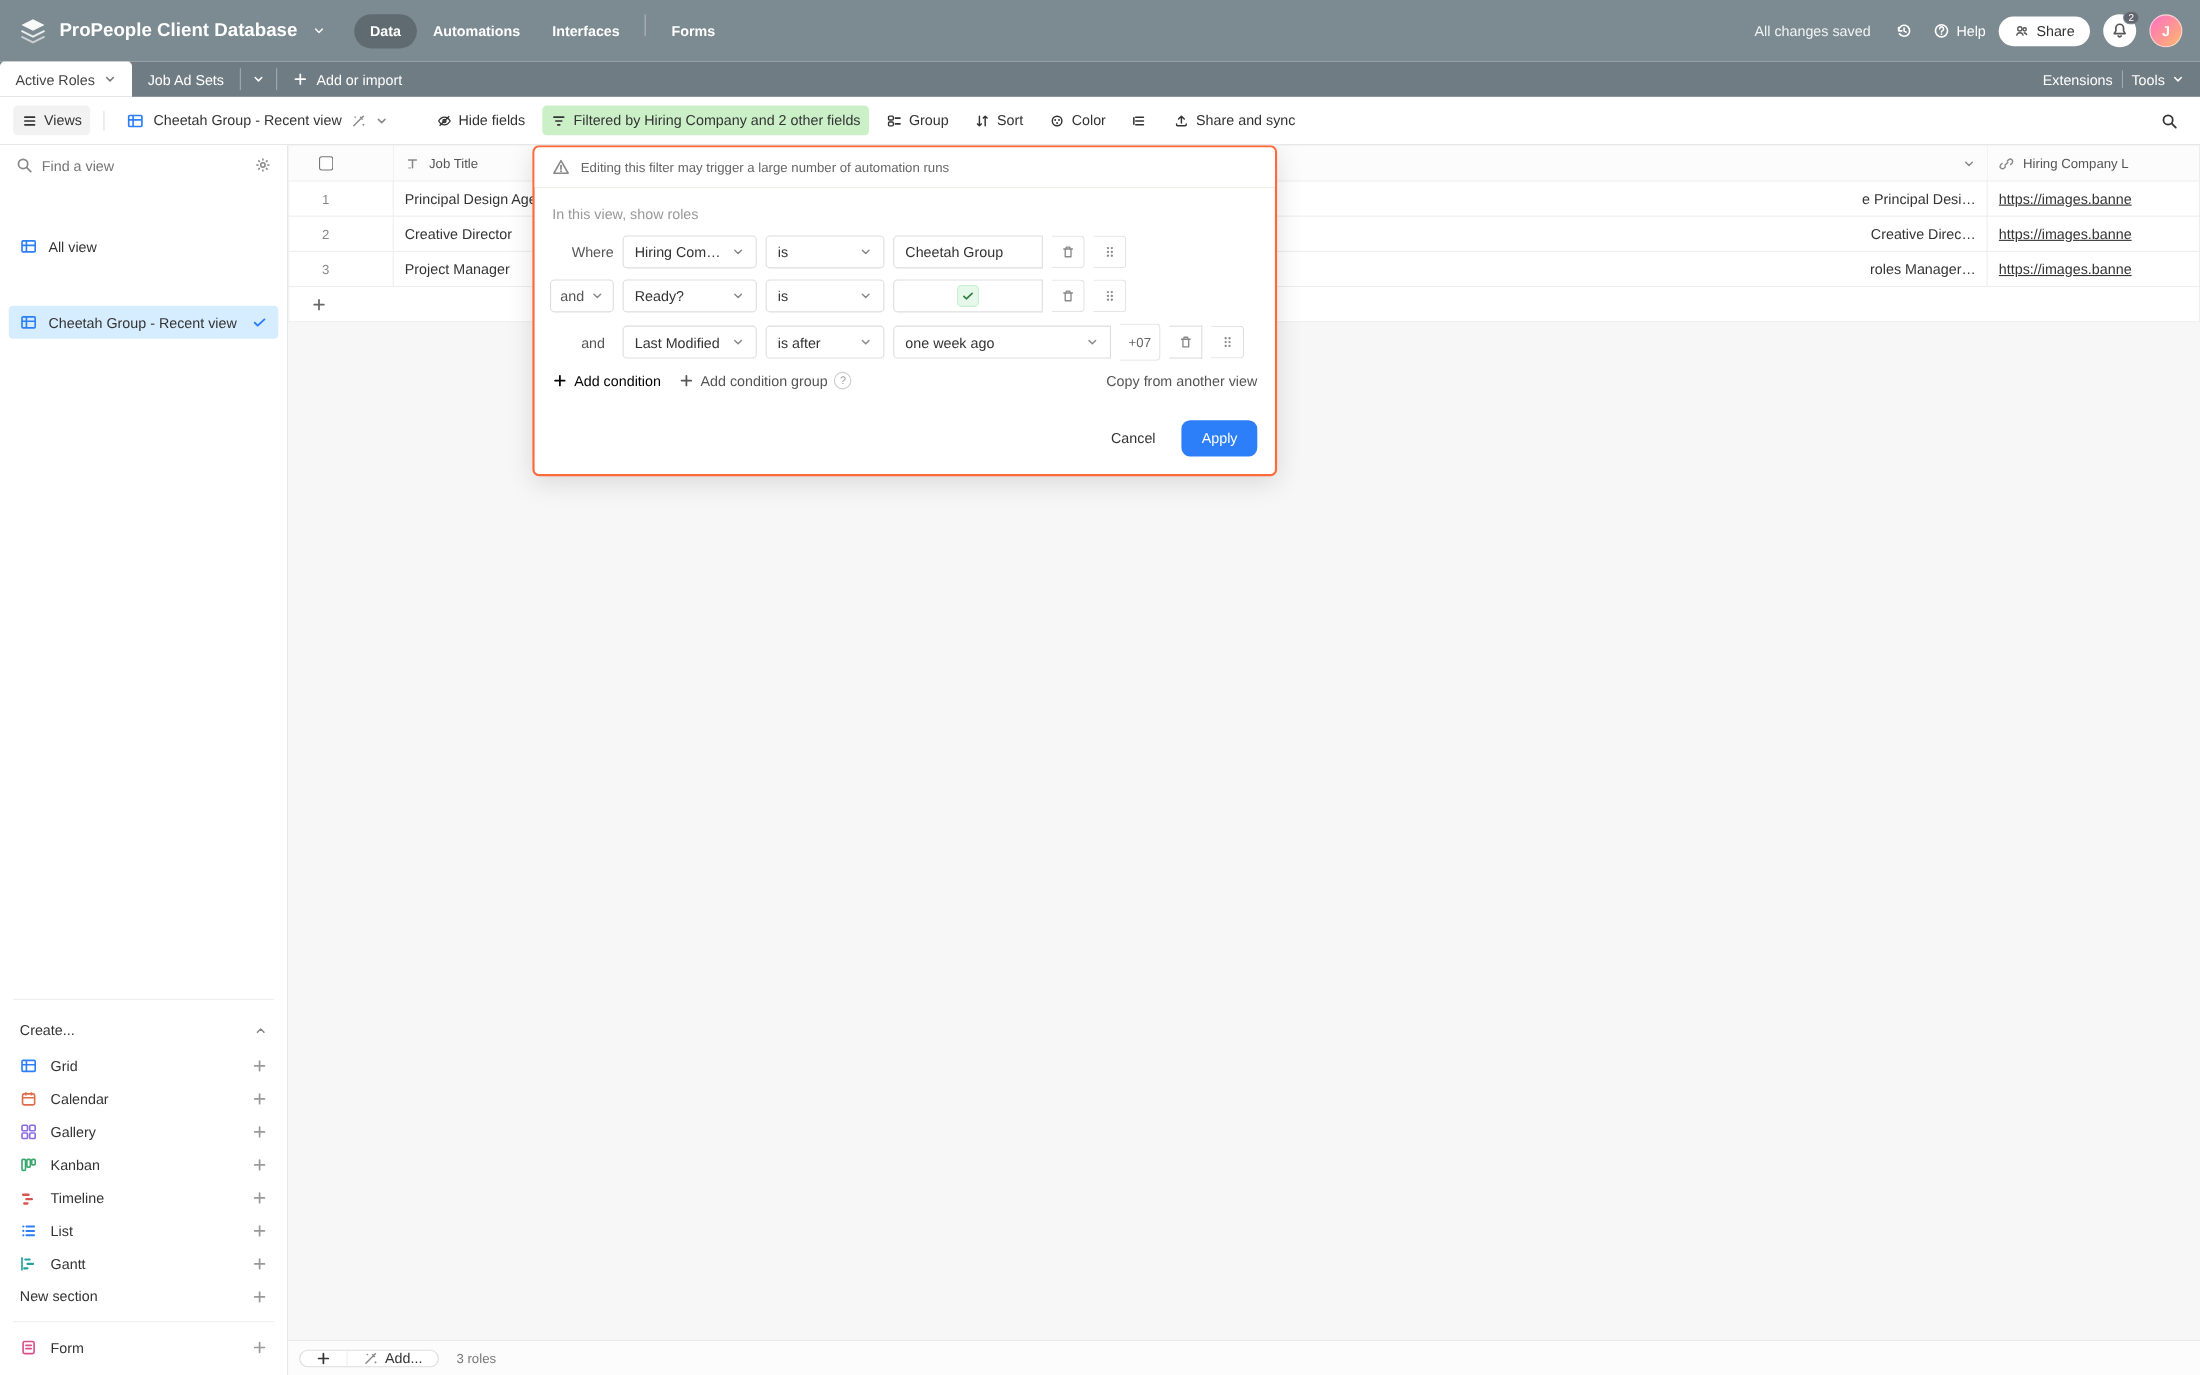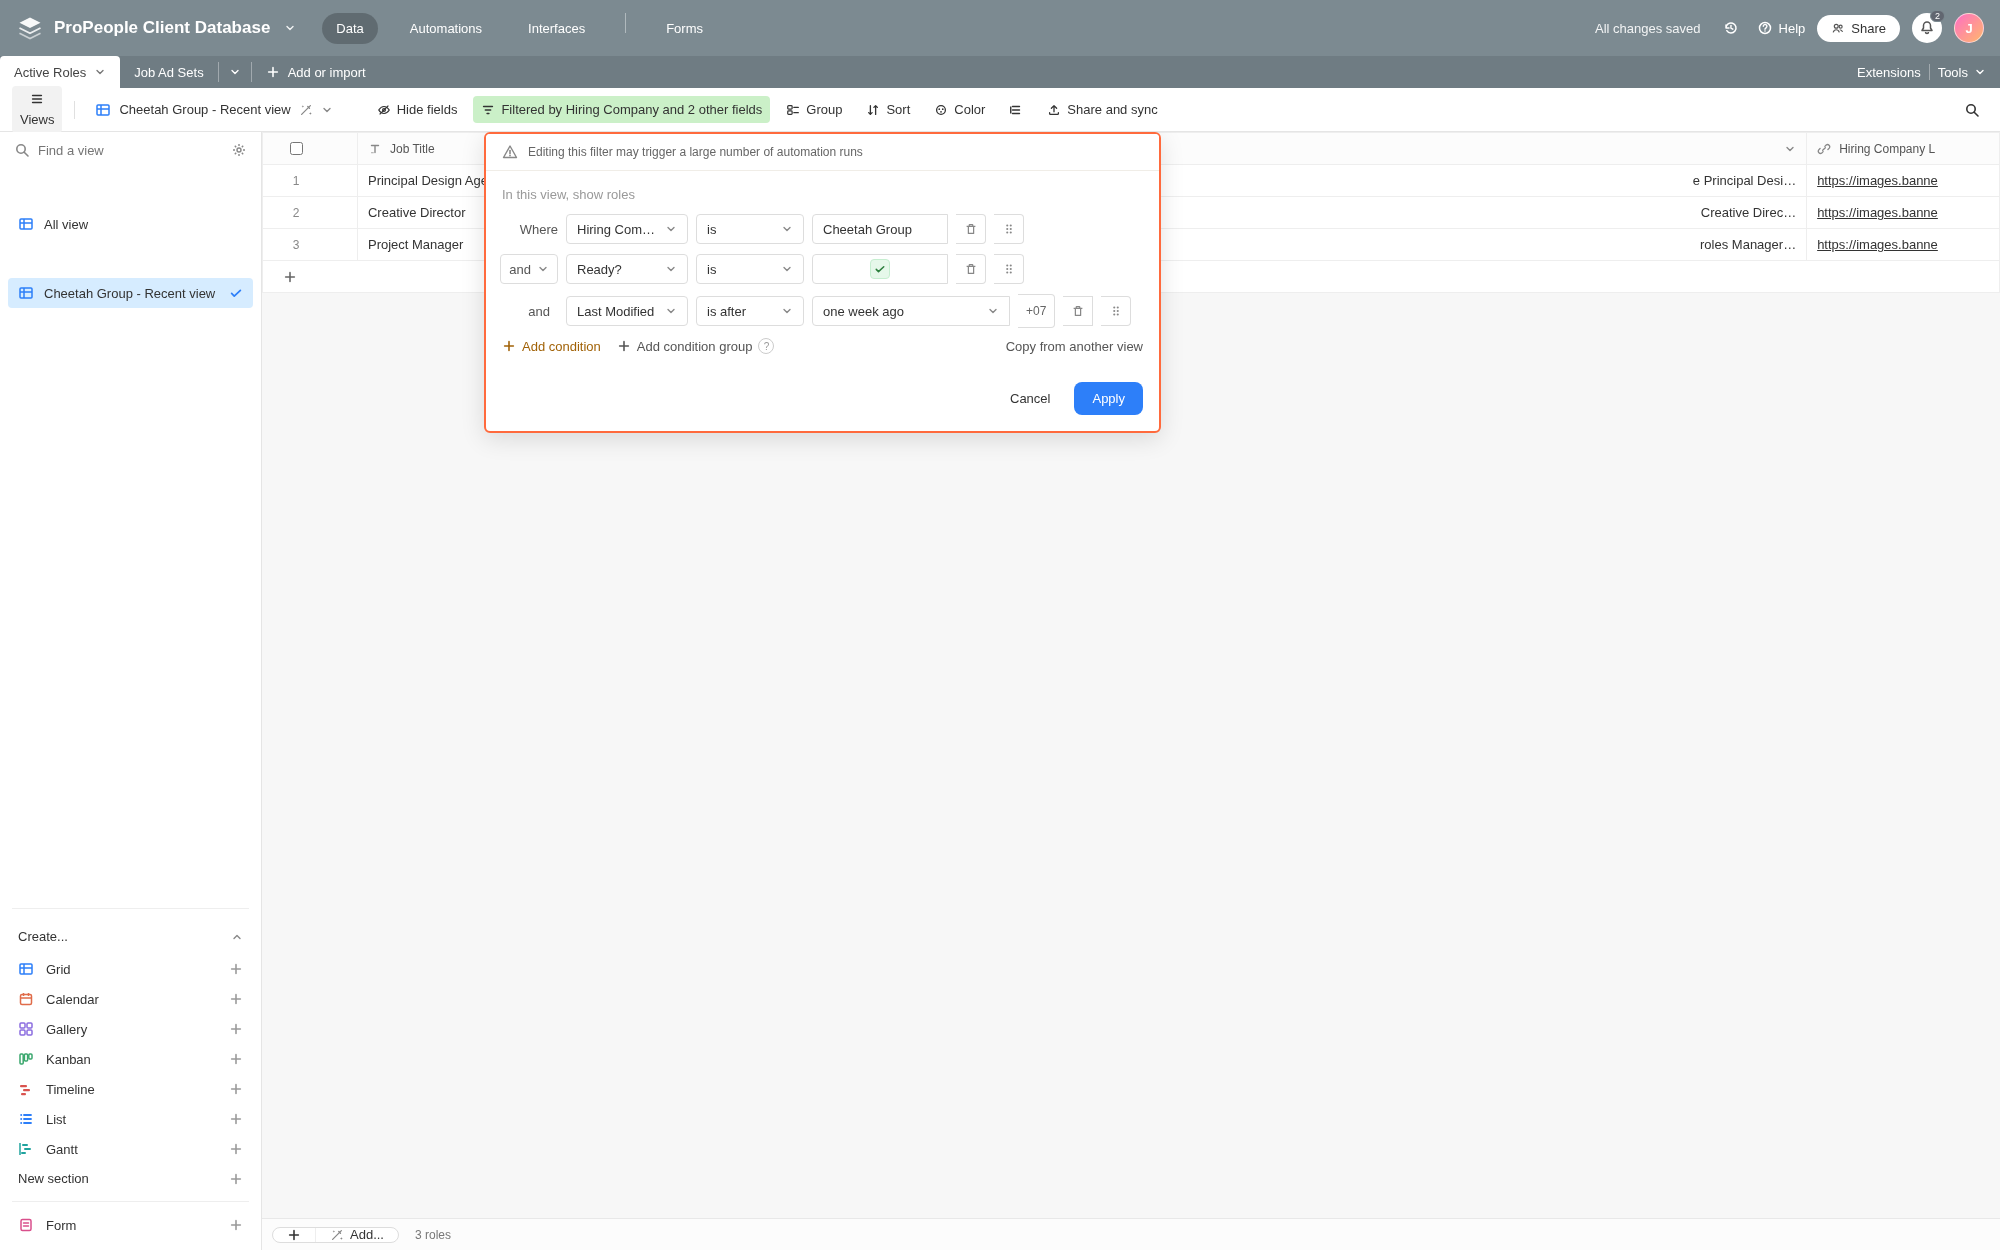--- a/index.html
+++ b/index.html
@@ -4,21 +4,21 @@
 <style>
 * { box-sizing: border-box; margin: 0; padding: 0; }
 body { font-family: -apple-system, BlinkMacSystemFont, "Segoe UI", Helvetica, Arial, sans-serif; font-size: 13px; color: #333; background: #fff; overflow: hidden; }
 svg { display: block; }
 
 
 .topbar { height: 56px; background: #7c8a91; display: flex; align-items: center; padding: 0 16px; color: #fff; gap: 10px; }
 .logo { width: 28px; height: 28px; }
 .base-name { font-size: 17px; font-weight: 600; margin-right: 4px; }
 .topbar .chev { opacity: .9; }
-.topnav { display: flex; gap: 18px; margin-left: 16px; }
+.topnav { display: flex; gap: 1px; margin-left: 16px; font-weight: bold; }
 .topnav .tab { padding: 8px 14px; border-radius: 20px; cursor: pointer; }
 .topnav .tab.active { background: rgba(0,0,0,.22); }
 .topnav .divider { width: 1px; height: 20px; background: rgba(255,255,255,.4); margin: 0 8px; }
 .topbar-right { margin-left: auto; display: flex; align-items: center; gap: 12px; }
 .saved { opacity: .9; margin-right: 4px; }
 .icon-btn { padding: 6px; border-radius: 50%; cursor: pointer; display:flex; align-items:center; justify-content:center; }
 .help-btn { display: flex; align-items: center; gap: 6px; cursor: pointer; }
 .share-btn { background: #fff; color: #333; border-radius: 20px; padding: 6px 14px; display:flex; align-items:center; gap:6px; font-weight:500; cursor:pointer; }
 .bell-wrap { position: relative; background: #fff; border-radius: 50%; width: 30px; height: 30px; display:flex; align-items:center; justify-content:center; }
 .badge { position: absolute; top: -3px; right: -3px; background: #616670; color:#fff; border-radius: 8px; font-size: 9px; padding: 0 4px; border:1.5px solid #7c8a91; }
@@ -30,21 +30,21 @@
 .tabrow .table-tab2 { display:flex; align-items:center; gap:8px; padding:16px 14px; cursor:pointer; }
 .tabrow .sep { width:1px; background: rgba(255,255,255,.35); margin:6px 0; }
 .tabrow .add { display:flex; align-items:center; gap:8px; padding:0 14px; cursor:pointer; }
 .tabrow-right { margin-left:auto; display:flex; align-items:center; gap:8px; padding:0 14px; }
 .tabrow-right .sep2 { width:1px; height:16px; background: rgba(255,255,255,.35); }
 .tabrow-right .tool { display:flex; align-items:center; gap:6px; cursor:pointer; }
 
 
 .toolbar { height: 44px; border-bottom: 1px solid #e5e5e5; display:flex; align-items:center; padding:0 12px; gap:8px; position:relative; }
 .tool-chip { display:flex; align-items:center; gap:6px; padding:6px 8px; border-radius:4px; cursor:pointer; }
-.views-btn { background:#f2f2f2;flex-direction:column; }
+.views-btn { background:#f2f2f2; }
 .vsep { width:1px; height:18px; background:#e0e0e0; margin:0 4px; }
 .view-name-chip { display:flex; align-items:center; gap:8px; padding:6px 8px; border-radius:4px; cursor:pointer; }
 .filter-active { background:#cbf0c8; }
 .toolbar-spacer { flex:1; }
 .search-circle { margin-left:auto; }
 
 
 .main { display:flex; height: calc(100vh - 56px - 32px - 44px); position:relative; }
 
 
@@ -92,21 +92,21 @@
 .fp-left { width:56px; display:flex; justify-content:flex-end; color:#555; }
 .fp-left .sel { border:1px solid #ddd; border-radius:4px; padding:6px 8px; display:flex; align-items:center; gap:6px; cursor:pointer; background:#fff; }
 .sel { border:1px solid #ddd; border-radius:4px; padding:6px 10px; display:flex; align-items:center; gap:8px; cursor:pointer; background:#fff; height:30px; }
 .sel .lab { flex:1; white-space:nowrap; overflow:hidden; text-overflow:ellipsis; }
 .sel.small { padding:6px 8px; }
 .sq { width:30px; height:30px; border:1px solid #ddd; border-radius:4px; display:flex; align-items:center; justify-content:center; cursor:pointer; }
 .sq.left0 { border-left:none; border-top-left-radius:0; border-bottom-left-radius:0; }
 .checkbox-on { width:20px; height:20px; border-radius:4px; background:#e6f8ea; border:1px solid #c6eed0; display:flex; align-items:center; justify-content:center; color:#2d7f3e; }
 .tz-chip { border:1px solid #ddd; border-left:none; border-radius:0 4px 4px 0; height:30px; display:flex; align-items:center; padding:16px 8px; background:#fff; color:#666; font-size:12px; }
 .fp-actions-row { display:flex; align-items:center; gap:16px; margin-top:6px; }
-.link-blue { color:#a16207; cursor:pointer; display:flex; align-items:center; gap:6px; }
+.link-blue { color:#000000; cursor:pointer; display:flex; align-items:center; gap:6px; }
 .link-gray { color:#555; cursor:pointer; display:flex; align-items:center; gap:6px; }
 .qmark { width:16px; height:16px; border-radius:50%; border:1px solid #ccc; color:#999; display:flex; align-items:center; justify-content:center; font-size:10px; }
 .fp-footer { display:flex; justify-content:flex-end; align-items:center; gap:10px; margin-top:28px; }
 .btn-cancel { padding:8px 14px; border-radius:6px; cursor:pointer; }
 .btn-apply { padding:9px 18px; border-radius:8px; background:#2d7ff9; color:#fff; font-weight:500; cursor:pointer; }
 .copy-link { margin-left:auto; color:#555; cursor:pointer; }
 
 
 .ic { width:16px; height:16px; }
 .ic12 { width:12px; height:12px; }

